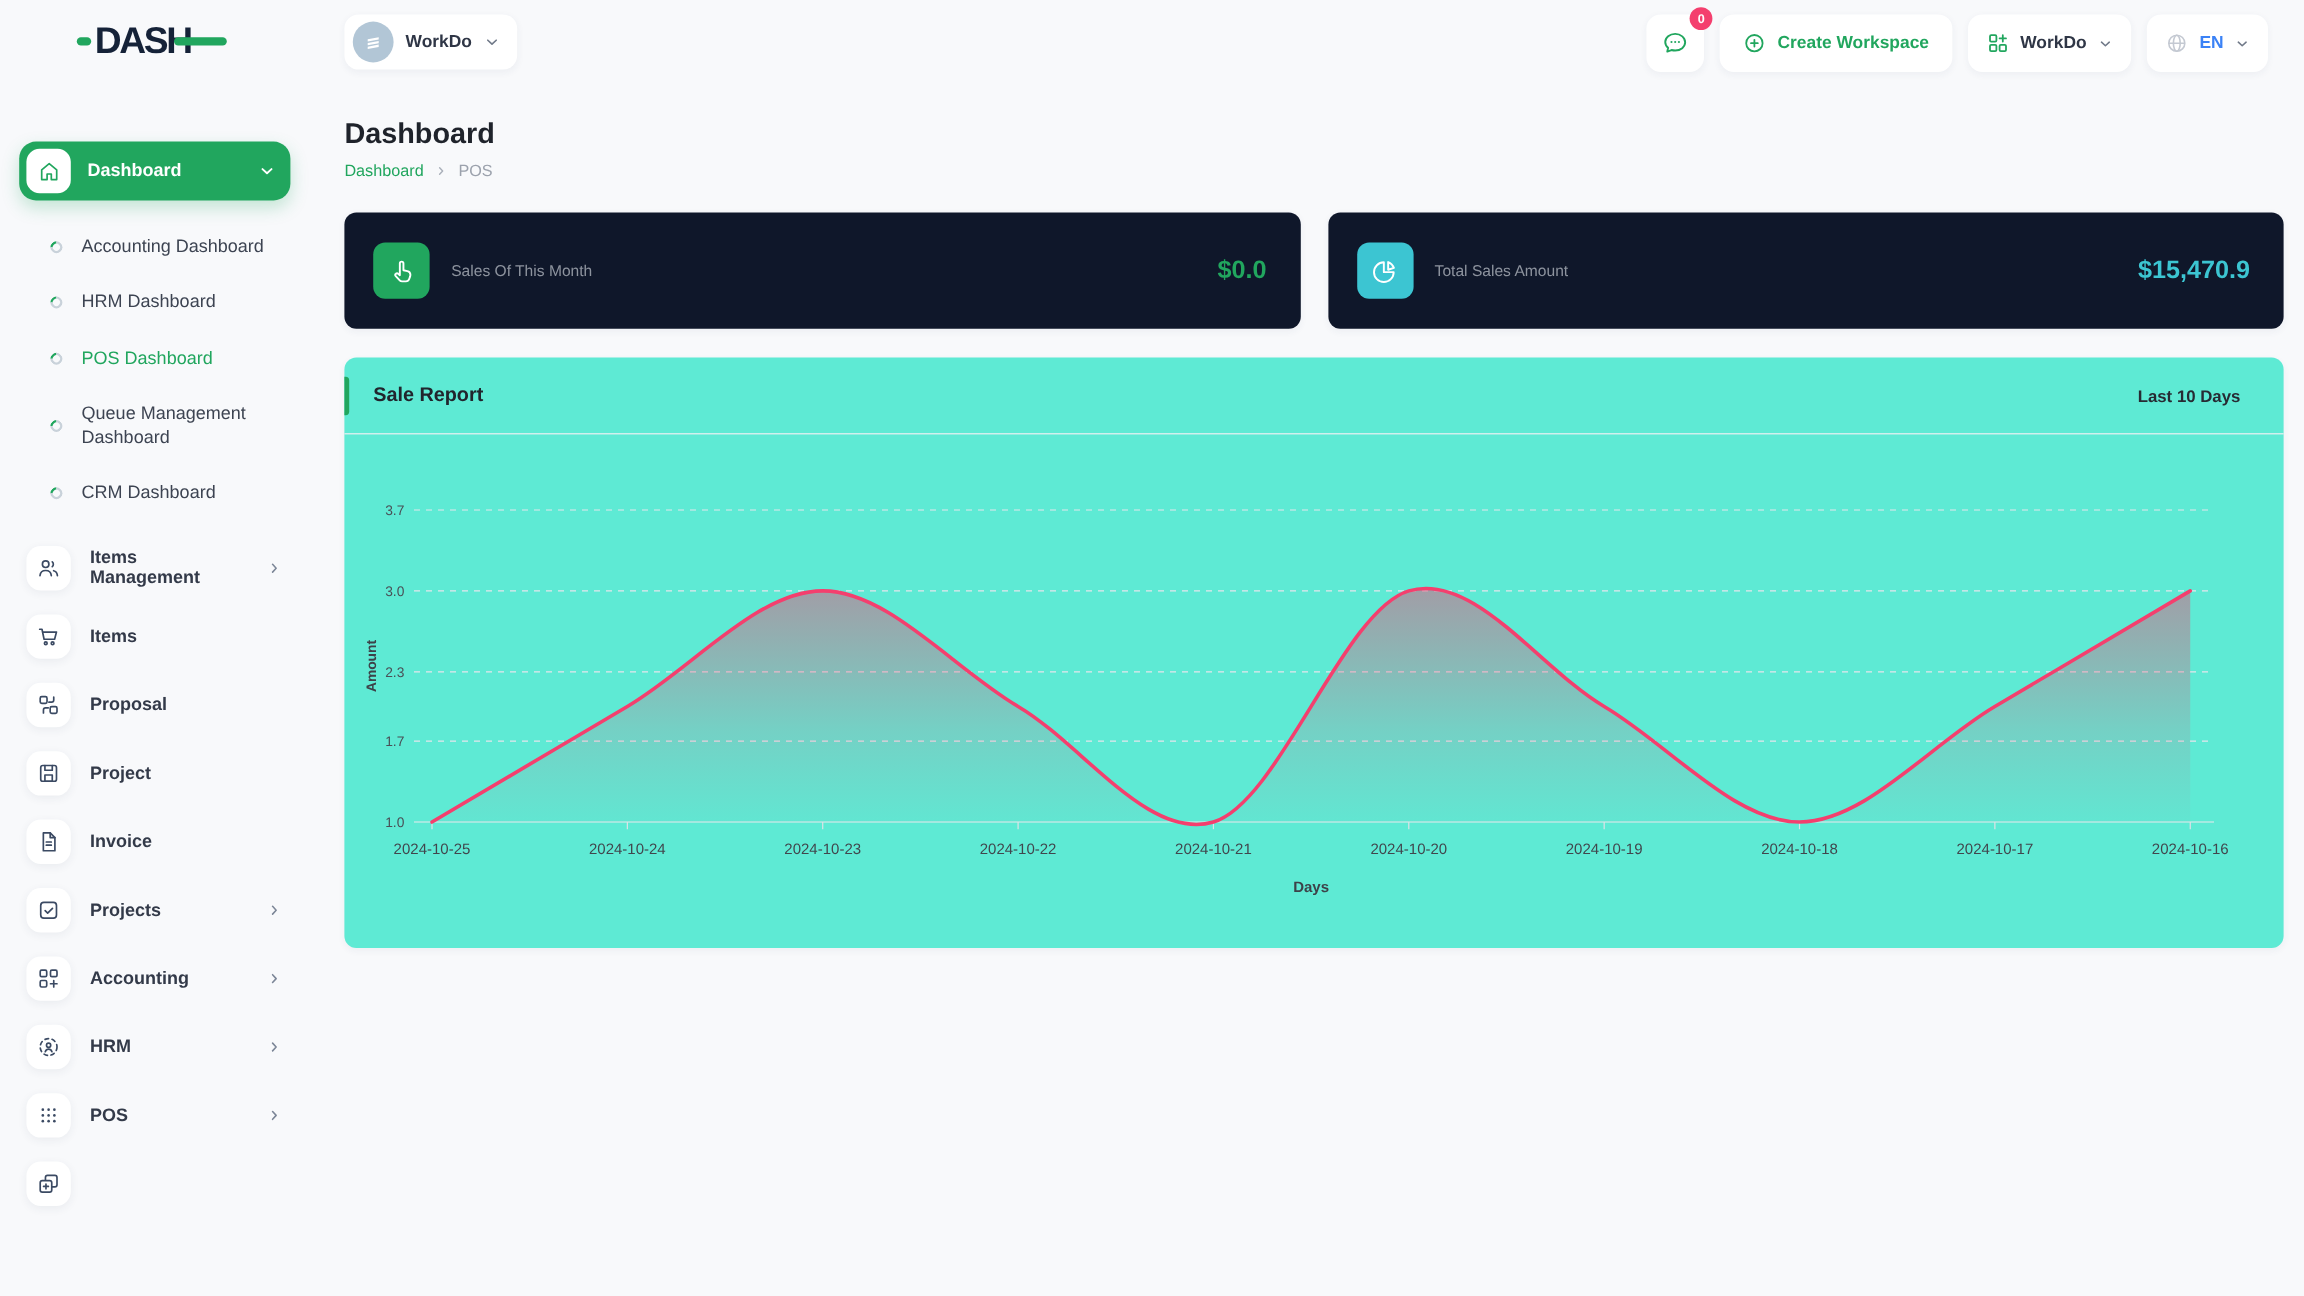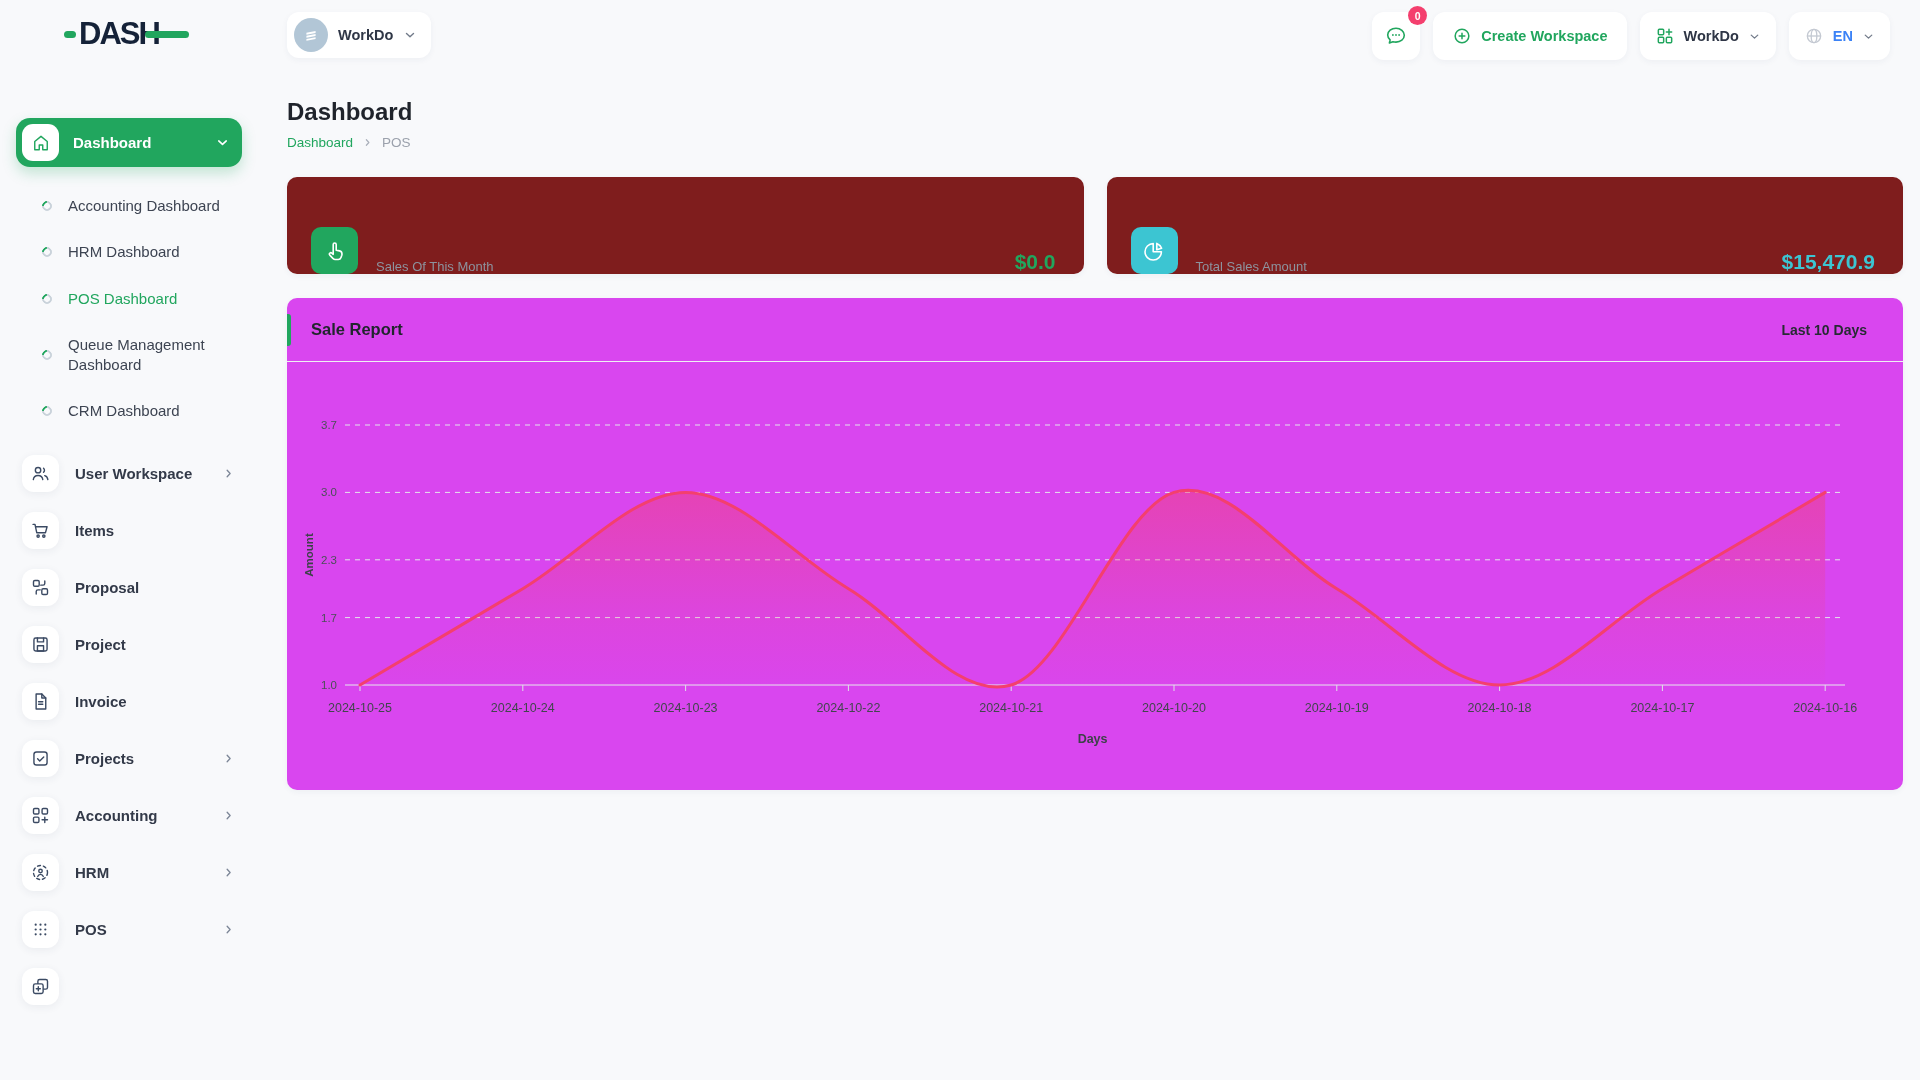--- a/index.html
+++ b/index.html
@@ -47,26 +47,26 @@
   .mitem .chev { margin-right:30px; color:#7c8697; }
 
   
   .main { position:absolute; left:265px; top:72px; width:1655px; bottom:0; padding:26px 17px 0 22px; }
   .page-title { font-size:24px; font-weight:700; color:#1f232b; }
   .crumbs { margin-top:9px; display:flex; align-items:center; gap:9px; font-size:13.5px; }
   .crumb-link { color:#21a65e; cursor:pointer; }
   .crumb-cur { color:#9ba1ac; }
   .crumbs .chev { color:#aab0ba; }
   .cards { margin-top:27px; display:flex; gap:23px; }
-  .kpi { flex:1; height:97px; background:#7f1d1d; border-radius:10px; box-shadow:0 2px 6px rgba(40,60,90,.05);
-    display:flex; align-items:flex-end; padding:0 28px 0 24px; }
+  .kpi { flex:1; height:97px; background:#0f172a; border-radius:10px; box-shadow:0 2px 6px rgba(40,60,90,.05);
+    display:flex; align-items:center; padding:0 28px 0 24px; }
   .kpi .kicon { width:47px; height:47px; border-radius:10px; display:flex; align-items:center; justify-content:center; color:#fff; }
   .kpi .klabel { margin-left:18px; font-size:13px; color:#8d939e; }
   .kpi .kvalue { margin-left:auto; font-size:21px; font-weight:700; }
-  .chart-card { margin-top:24px; background:#d946ef; border-radius:10px; box-shadow:0 2px 6px rgba(40,60,90,.05);
+  .chart-card { margin-top:24px; background:#5eead4; border-radius:10px; box-shadow:0 2px 6px rgba(40,60,90,.05);
     height:492px; position:relative; }
   .chart-head { height:64px; display:flex; align-items:center; padding:0 36px 0 24px; border-bottom:1px solid #eef0f3; }
   .accent-bar { position:absolute; left:0; top:16px; width:4px; height:32px; background:#21a65e; border-radius:0 3px 3px 0; }
   .chart-title { font-size:16.5px; font-weight:700; color:#21252d; }
   .range-label { margin-left:auto; font-size:14px; font-weight:700; color:#272b33; }
 </style>
 </head>
 <body>
 
 <div class="topbar">
@@ -171,21 +171,21 @@
   <div class="menu">
       <div class="mitem">
         <span class="ibox">
           <svg width="21" height="21" viewBox="0 0 24 24" fill="none" stroke="currentColor" stroke-width="1.6" stroke-linecap="round" stroke-linejoin="round">
             <circle cx="9.2" cy="8.2" r="3.1"></circle>
             <path d="M3.8 19c.3-3 2.5-4.8 5.4-4.8s5.1 1.8 5.4 4.8"></path>
             <path d="M15.5 5.9a3.1 3.1 0 0 1 0 4.6"></path>
             <path d="M16.8 14.4c2.1.5 3.3 2 3.6 4.6"></path>
           </svg>
         </span>
-        <span class="mlabel">User Workspace</span>
+        <span class="mlabel">Items Management</span>
         <svg class="chev" width="13" height="13" viewBox="0 0 24 24" fill="none" stroke="currentColor" stroke-width="2.4" stroke-linecap="round" stroke-linejoin="round">
           <path d="m9.5 6 5.5 6-5.5 6"></path>
         </svg>
       </div>
       <div class="mitem">
         <span class="ibox">
           <svg width="21" height="21" viewBox="0 0 24 24" fill="none" stroke="currentColor" stroke-width="1.6" stroke-linecap="round" stroke-linejoin="round">
             <path d="M3.5 5h2.2l2 9.5h10l1.8-6.8H7.2"></path>
             <circle cx="9.3" cy="18.4" r="1.3"></circle>
             <circle cx="15.8" cy="18.4" r="1.3"></circle>

